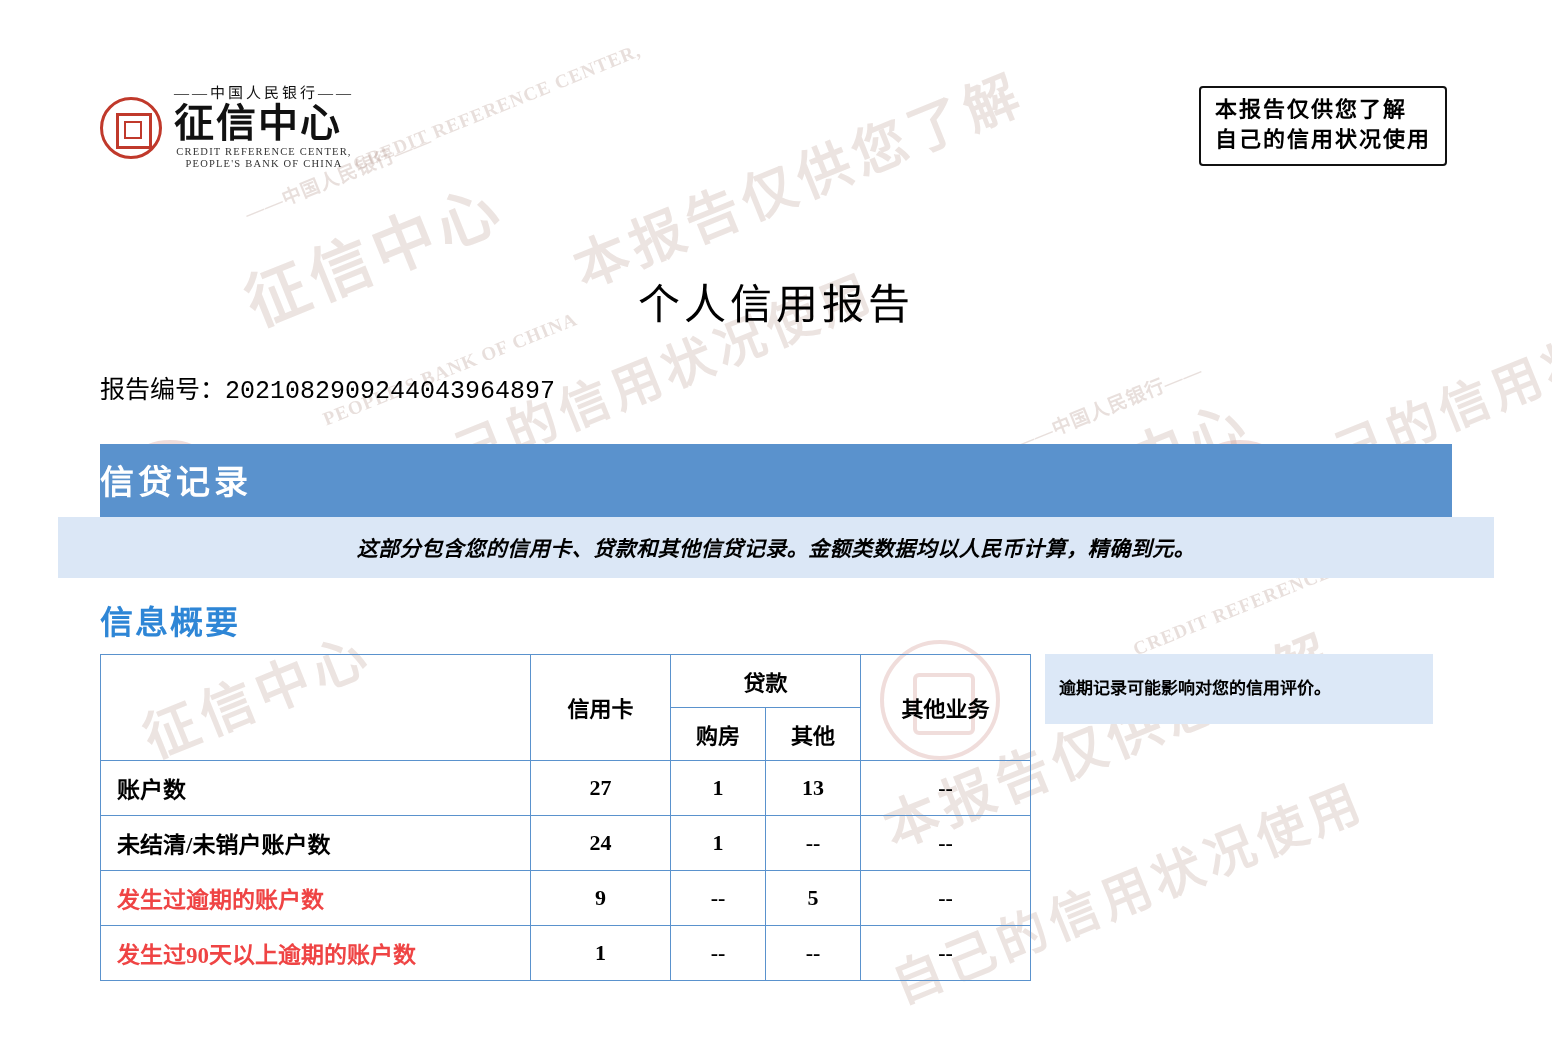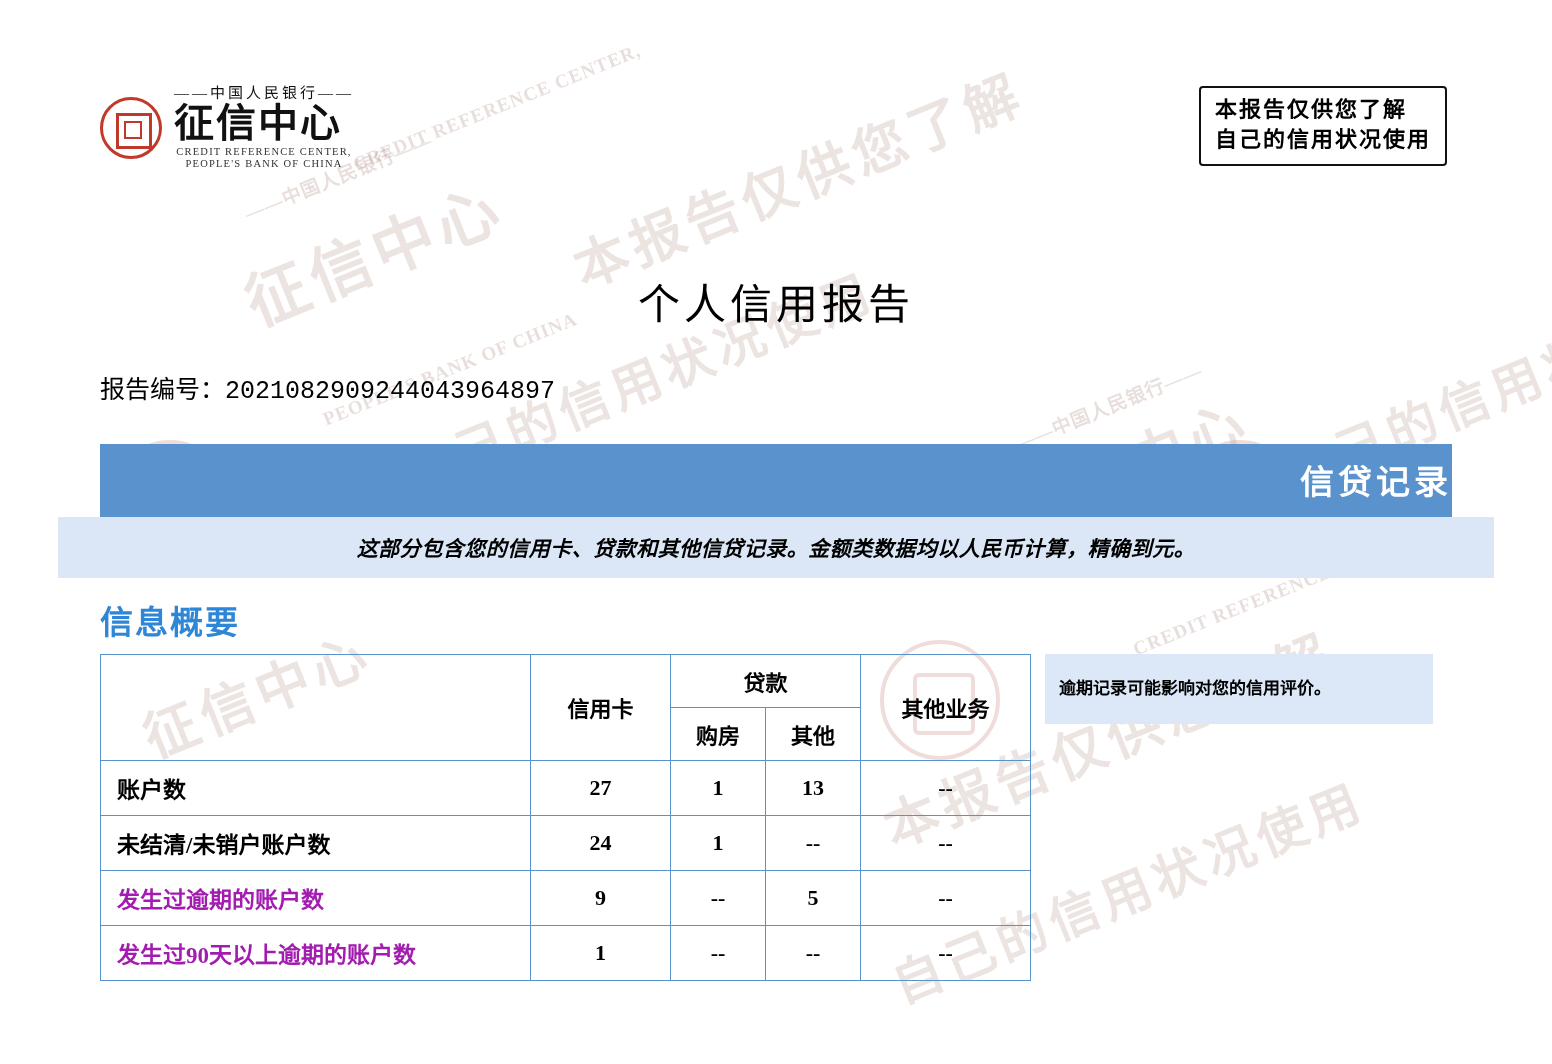--- a/index.html
+++ b/index.html
@@ -170,21 +170,21 @@
   .meta-gap { display: inline-block; width: 54px; }
   .meta-gap-sm { display: inline-block; width: 22px; }
 
   
   .band {
     position: relative;
     z-index: 10;
     margin: 32px 100px 0 100px;
     background: #5a92cd;
     color: #fff;
-    text-align: right;
+    text-align: left;
     font-size: 34px;
     font-weight: bold;
     letter-spacing: 4px;
     padding: 11px 0 13px;
   }
   .band-sub {
     position: relative;
     z-index: 10;
     margin: 0 58px;
     background: #dbe7f6;
@@ -228,21 +228,21 @@
     font-size: 22px;
     font-weight: bold;
     padding: 10px 4px;
     background: transparent;
   }
   table.summary td.rowhead {
     text-align: left;
     padding-left: 16px;
     font-size: 23px;
   }
-  td.red, .red { color: #a21caf; }
+  td.red, .red { color: #ef4444; }
   .notes {
     width: 388px;
     display: flex;
     flex-direction: column;
     gap: 14px;
   }
   .note {
     background: #dce8f7;
     font-size: 17px;
     line-height: 1.42;

